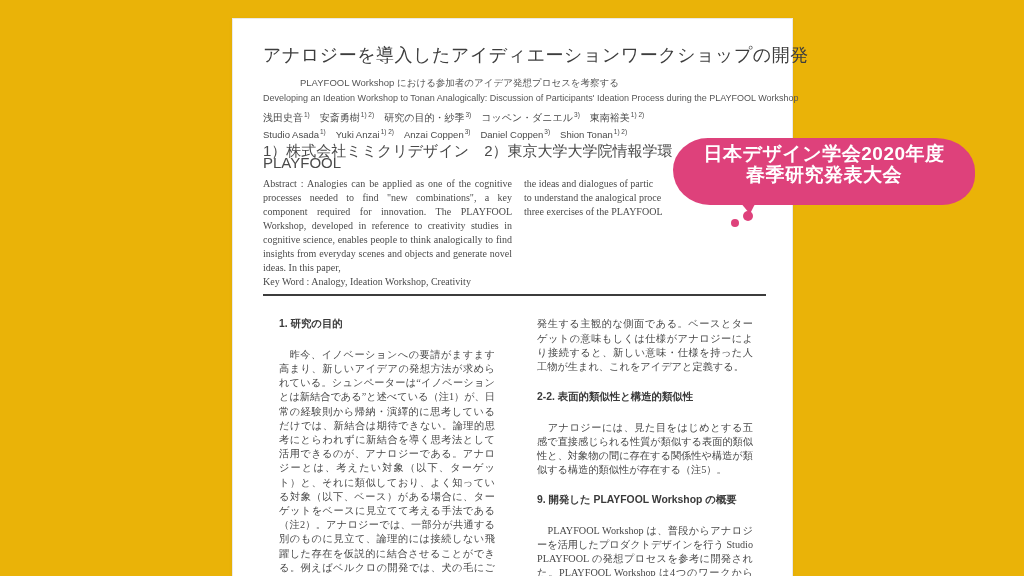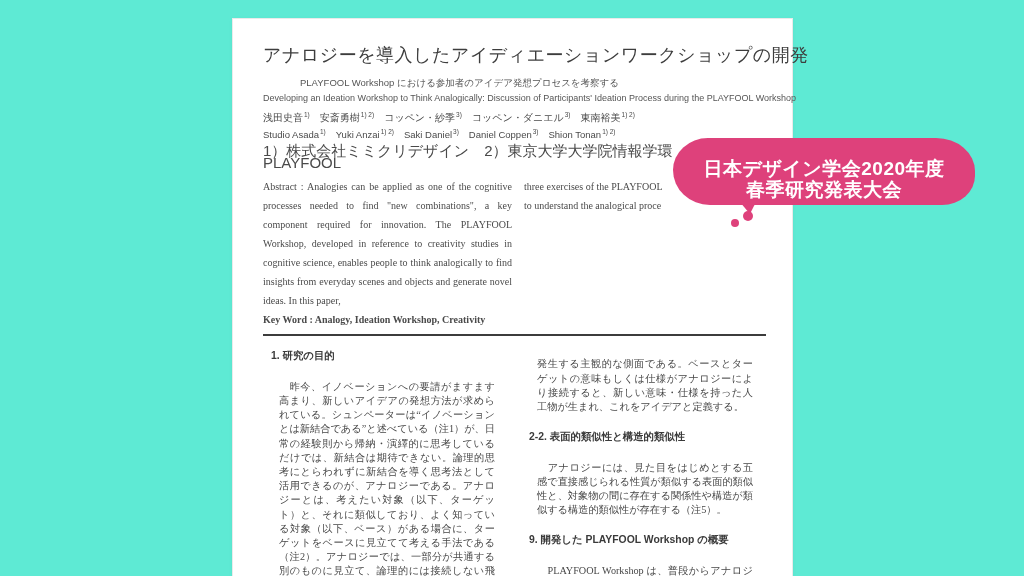--- a/index.html
+++ b/index.html
@@ -1,20 +1,20 @@
 <!DOCTYPE html>
 <html><head>
 <meta charset="utf-8">
 <style>
   html,body{margin:0;padding:0;}
   .canvas{
     position:relative;
     width:1024px;height:576px;
     overflow:hidden;
-    background:#5eead4;
+    background:#eab308;
     font-family:"Liberation Sans",sans-serif;
   }
   
   .paper{
     position:absolute;
     left:232px;top:18px;
     width:561px;height:600px;
     background:#ffffff;
     border:1px solid #eaeaea;
     box-shadow:0 1px 4px rgba(0,0,0,0.04);
@@ -33,53 +33,53 @@
   .subtitle-en{margin-top:3px;font-size:9px;color:#555;line-height:12px;white-space:nowrap;}
   .authors-ja{margin-top:4px;font-size:10px;color:#4a4a4a;line-height:13px;}
   .authors-en{margin-top:2px;font-size:9.5px;color:#4a4a4a;line-height:12px;}
   .affiliations{margin-top:4px;font-size:15px;color:#4a4a4a;line-height:12px;}
   .author{margin-right:10px;}
   .author sup{font-size:6.5px;vertical-align:super;margin-left:1px;}
   
   .abstract{
     display:flex;gap:12px;margin-top:8px;
     font-family:"Liberation Serif",serif;
-    font-size:10px;line-height:19px;color:#4a4a4a;
+    font-size:10px;line-height:14px;color:#4a4a4a;
   }
   .abs-col{width:249px;flex:0 0 auto;}
   .abs-left p{margin:0;text-align:justify;}
-  .keywords{margin-top:0;font-weight:bold;}
+  .keywords{margin-top:0;}
   .abs-line{white-space:nowrap;overflow:hidden;}
   
   .rule{margin-top:5px;border-top:2px solid #3c3c3c;height:0;}
   
   .bodycols{
     display:flex;gap:10px;margin-top:5px;
     font-family:"Liberation Serif",serif;
     font-size:10.2px;line-height:14.2px;color:#474747;
   }
   .col{width:248px;flex:0 0 auto;}
   .col .para{margin:16px;text-align:justify;}
   .col .heading{
-    margin:8px;
+    margin:16px;
     font-family:"Liberation Sans",sans-serif;
     font-weight:bold;font-size:10.4px;color:#3a3a3a;
   }
   .col .gap-before{margin-top:14px;}
   
   .stamp{
     position:absolute;
     left:673px;top:138px;
     width:302px;height:67px;
     background:#de417b;
     border-radius:36px 40px 34px 38px / 33px 34px 30px 36px;
     z-index:5;
     color:#ffffff;
     text-align:center;
-    padding-top:20px;
+    padding-top:5px;
     box-sizing:border-box;
   }
   .stamp-line{font-size:19px;font-weight:bold;line-height:21px;letter-spacing:0.5px;}
   .stamp-tail{
     position:absolute;
     left:68px;bottom:-9px;
     width:0;height:0;
     border-left:8px solid transparent;
     border-right:9px solid transparent;
     border-top:13px solid #de417b;
@@ -91,40 +91,41 @@
 </style>
 </head>
 <body>
 
 <div class="canvas">
 
   <div class="paper">
 
     <div class="paper-title">アナロジーを導入したアイディエーションワークショップの開発</div>
     <div class="subtitle-ja">PLAYFOOL Workshop における参加者のアイデア発想プロセスを考察する</div>
-    <div class="subtitle-en">Developing an Ideation Workshop to Think Analogically: Discussion of Participants' Ideation Process during the PLAYFOOL Workshop</div>
+    <div class="subtitle-en">Developing an Ideation Workshop to Tonan Analogically: Discussion of Participants' Ideation Process during the PLAYFOOL Workshop</div>
 
     <div class="authors-ja">
-      <span class="author"><span>浅田史音</span><sup>1)</sup></span><span class="author"><span>安斎勇樹</span><sup>1) 2)</sup></span><span class="author"><span>コッペン・紗季</span><sup>3)</sup></span><span class="author"><span>コッペン・ダニエル</span><sup>3)</sup></span><span class="author"><span>東南裕美</span><sup>1) 2)</sup></span>
+      <span class="author"><span>浅田史音</span><sup>1)</sup></span><span class="author"><span>安斎勇樹</span><sup>1) 2)</sup></span><span class="author"><span>研究の目的・紗季</span><sup>3)</sup></span><span class="author"><span>コッペン・ダニエル</span><sup>3)</sup></span><span class="author"><span>東南裕美</span><sup>1) 2)</sup></span>
     </div>
 
     <div class="authors-en">
-      <span class="author"><span>Studio Asada</span><sup>1)</sup></span><span class="author"><span>Yuki Anzai</span><sup>1) 2)</sup></span><span class="author"><span>Saki Daniel</span><sup>3)</sup></span><span class="author"><span>Daniel Coppen</span><sup>3)</sup></span><span class="author"><span>Shion Tonan</span><sup>1) 2)</sup></span>
+      <span class="author"><span>Studio Asada</span><sup>1)</sup></span><span class="author"><span>Yuki Anzai</span><sup>1) 2)</sup></span><span class="author"><span>Anzai Coppen</span><sup>3)</sup></span><span class="author"><span>Daniel Coppen</span><sup>3)</sup></span><span class="author"><span>Shion Tonan</span><sup>1) 2)</sup></span>
     </div>
 
     <div class="affiliations">1）株式会社ミミクリデザイン　2）東京大学大学院情報学環　3）Studio PLAYFOOL</div>
 
     <div class="abstract">
       <div class="abs-col abs-left">
         <p>Abstract : Analogies can be applied as one of the cognitive processes needed to find "new combinations", a key component required for innovation. The PLAYFOOL Workshop, developed in reference to creativity studies in cognitive science, enables people to think analogically to find insights from everyday scenes and objects and generate novel ideas. In this paper,</p>
         <p class="keywords">Key Word : Analogy, Ideation Workshop, Creativity</p>
       </div>
       <div class="abs-col abs-right">
+        <div class="abs-line">the ideas and dialogues of partic</div>
+          <div class="abs-line">to understand the analogical proce</div>
           <div class="abs-line">three exercises of the PLAYFOOL</div>
-          <div class="abs-line">to understand the analogical proce</div>
       </div>
     </div>
 
     <div class="rule"></div>
 
     <div class="bodycols">
       <div class="col">
         <p class="heading">1. 研究の目的</p>
           <p class="para">　昨今、イノベーションへの要請がますます高まり、新しいアイデアの発想方法が求められている。シュンペーターは“イノベーションとは新結合である”と述べている（注1）が、日常の経験則から帰納・演繹的に思考しているだけでは、新結合は期待できない。論理的思考にとらわれずに新結合を導く思考法として活用できるのが、アナロジーである。アナロジーとは、考えたい対象（以下、ターゲット）と、それに類似しており、よく知っている対象（以下、ベース）がある場合に、ターゲットをベースに見立てて考える手法である（注2）。アナロジーでは、一部分が共通する別のものに見立て、論理的には接続しない飛躍した存在を仮説的に結合させることができる。例えばベルクロの開発では、犬の毛にごぼうの実のイガが小さなカギでくっついている様子が着想に繋がった（注3）。その後も、ベルクロを参照して水素結合などの仕組みが理解され、アナロジーの連鎖が起こった。また、開発プロセスの会話中にアナロジーでイメージを擦り合わせて開発アイデアが生まれた事例もある。このように、アナロジーを活用したイノベーションの事例は多く存在する。</p>
       </div>

